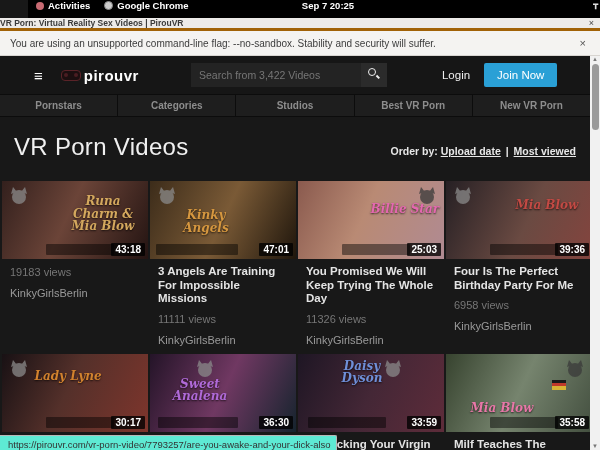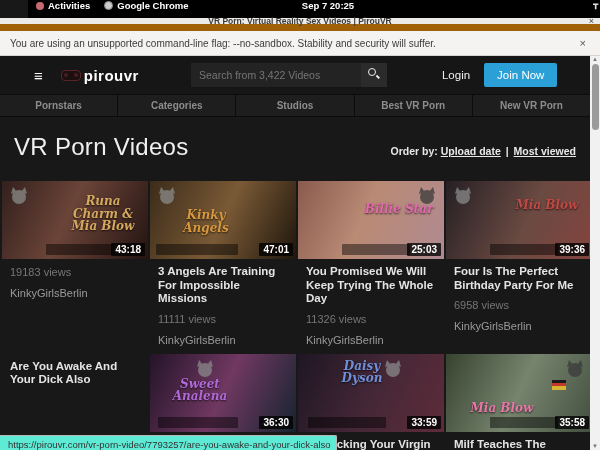--- a/index.html
+++ b/index.html
@@ -16,21 +16,21 @@
   .chrome-icon { width:9px; height:9px; border-radius:50%; background:#ccc;
     border:1.5px solid #888; display:inline-block; }
   .sys-clock { position:absolute; left:50%; transform:translateX(-50%); font-weight:bold; }
   .sys-right { display:flex; align-items:center; gap:12px; padding-right:10px; color:#ddd; }
   .net-icon { font-size:8px; letter-spacing:-1px; }
   .pwr-icon { width:9px; height:9px; border:1.2px solid #ddd; border-radius:50%; position:relative; }
   .pwr-icon::after { content:""; position:absolute; left:3px; top:-3px; width:1.2px; height:5px; background:#000; border-left:1.2px solid #ddd; }
 
   
   .titlebar { position:absolute; top:18px; left:0; width:600px; height:13px; background:#edebe9;
-    border-bottom:7px solid #a16207; display:flex; align-items:center; justify-content:center;
+    border-bottom:3px solid #a16207; display:flex; align-items:center; 
     font-size:8.5px; font-weight:bold; color:#3a3a3a; }
   .titlebar .tb-close { position:absolute; right:6px; font-weight:normal; color:#444; font-size:9px; cursor:pointer; }
 
   
   .infobar { position:absolute; top:31px; left:0; width:600px; height:25px; background:#f4f3f1;
     border-bottom:1px solid #d8d5d1; display:flex; align-items:center; font-size:10px; color:#3c3c3c; }
   .infobar .msg { padding-left:10px; flex:1; }
   .infobar .ib-close { padding-right:14px; color:#555; font-size:11px; cursor:pointer; }
 
   
@@ -211,21 +211,21 @@
           <div class="v-studio">KinkyGirlsBerlin</div>
         </div>
 
         <div class="card">
           <div class="thumb t3">
             <svg class="cat-badge tr" viewBox="0 0 22 18">
                 <polygon points="3,8 5,1 9,6" fill="#3a3a3a"></polygon>
                 <polygon points="19,8 17,1 13,6" fill="#3a3a3a"></polygon>
                 <circle cx="11" cy="11" r="7" fill="#3a3a3a"></circle>
               </svg>
-            <span class="overlay-name" style="top: 22px; color: rgb(228, 104, 176);">Billie Star</span>
+            <span class="overlay-name" style="top: 22px; color: rgb(228, 104, 176); text-align: right;">Billie Star</span>
             <span class="capline"></span>
             <span class="duration">25:03</span>
           </div>
           <div class="v-title">You Promised We Will Keep Trying The Whole Day</div>
           <div class="v-views">11326 views</div>
           <div class="v-studio">KinkyGirlsBerlin</div>
         </div>
 
         <div class="card">
           <div class="thumb t4">
@@ -237,20 +237,30 @@
             <span class="overlay-name" style="top: 18px; color: rgb(195, 74, 68);">Mia Blow</span>
             <span class="capline"></span>
             <span class="duration">39:36</span>
           </div>
           <div class="v-title">Four Is The Perfect Birthday Party For Me</div>
           <div class="v-views">6958 views</div>
           <div class="v-studio">KinkyGirlsBerlin</div>
         </div>
 
         <div class="card">
+          <div class="thumb t5">
+            <svg class="cat-badge tl" viewBox="0 0 22 18">
+                <polygon points="3,8 5,1 9,6" fill="#8a8a8a"></polygon>
+                <polygon points="19,8 17,1 13,6" fill="#8a8a8a"></polygon>
+                <circle cx="11" cy="11" r="7" fill="#8a8a8a"></circle>
+              </svg>
+            <span class="overlay-name" style="right: auto; left: 26px; top: 16px; color: rgb(210, 130, 46);">Lady Lyne</span>
+            <span class="capline"></span>
+            <span class="duration">30:17</span>
+          </div>
           <div class="v-title">Are You Awake And Your Dick Also</div>
 
           <div class="v-studio"></div>
         </div>
 
         <div class="card">
           <div class="thumb t6">
             <svg class="cat-badge tl" style="left:44px;" viewBox="0 0 22 18">
                 <polygon points="3,8 5,1 9,6" fill="#8a8a8a"></polygon>
                 <polygon points="19,8 17,1 13,6" fill="#8a8a8a"></polygon>

